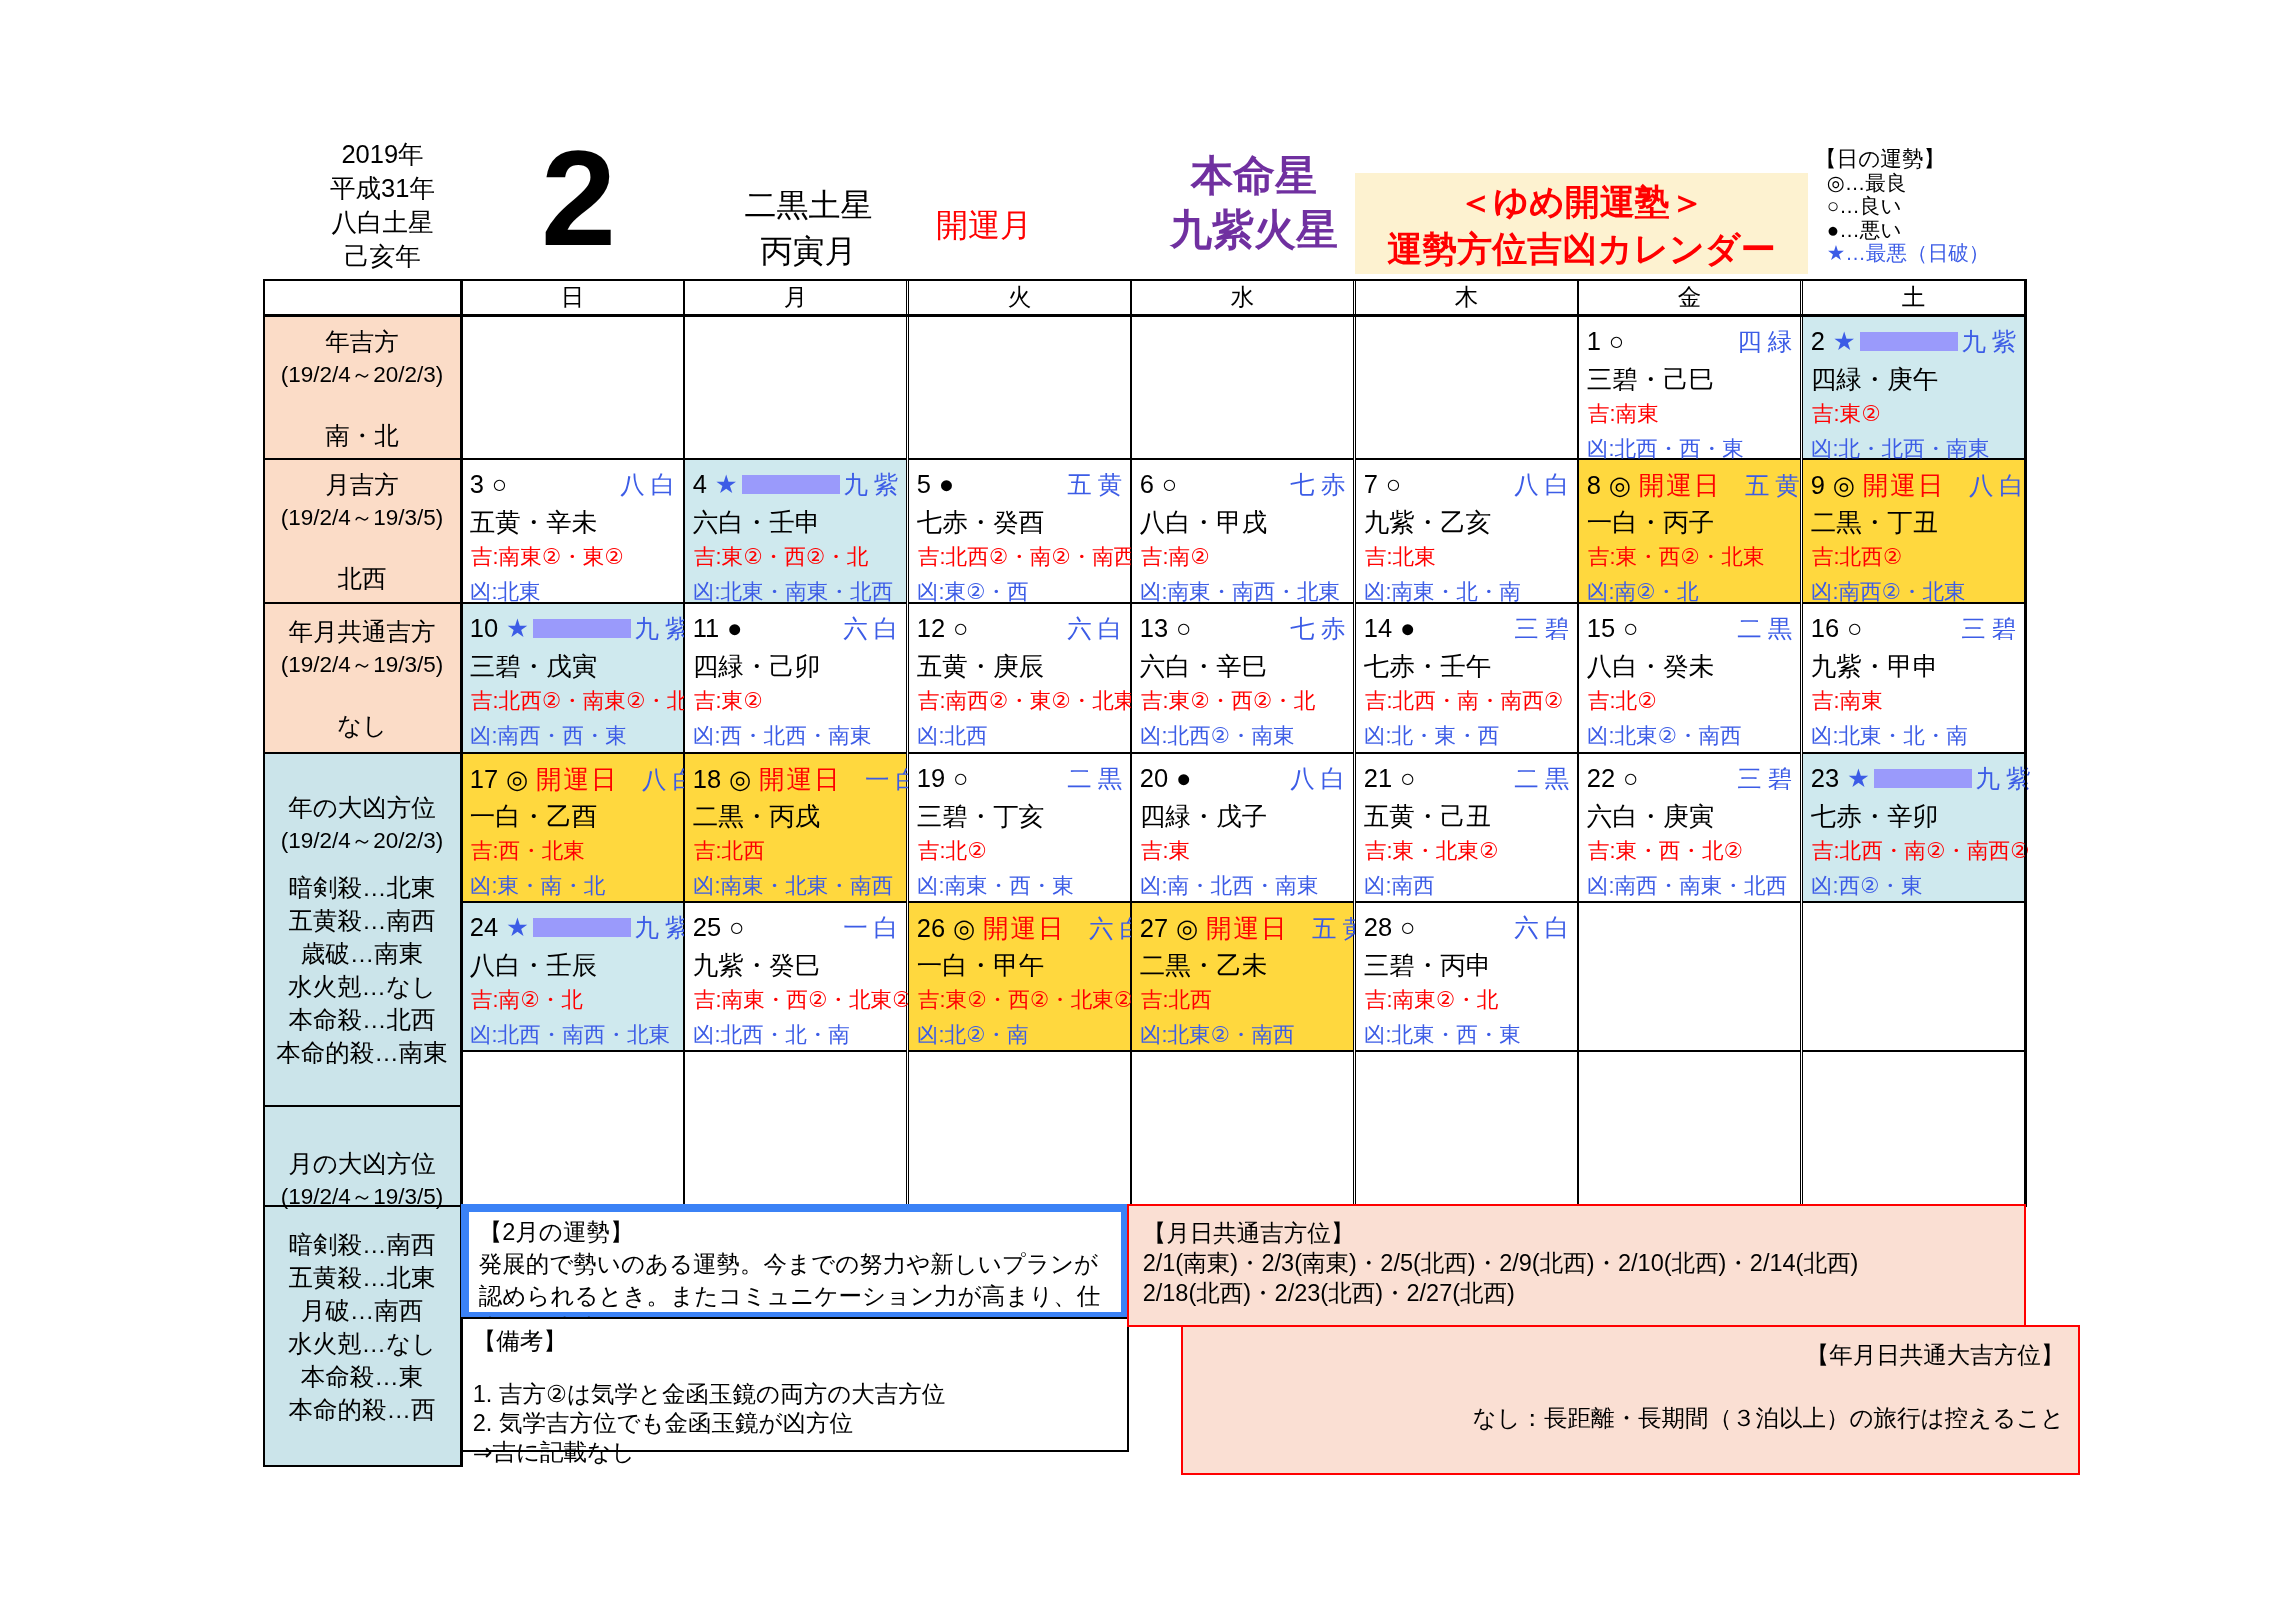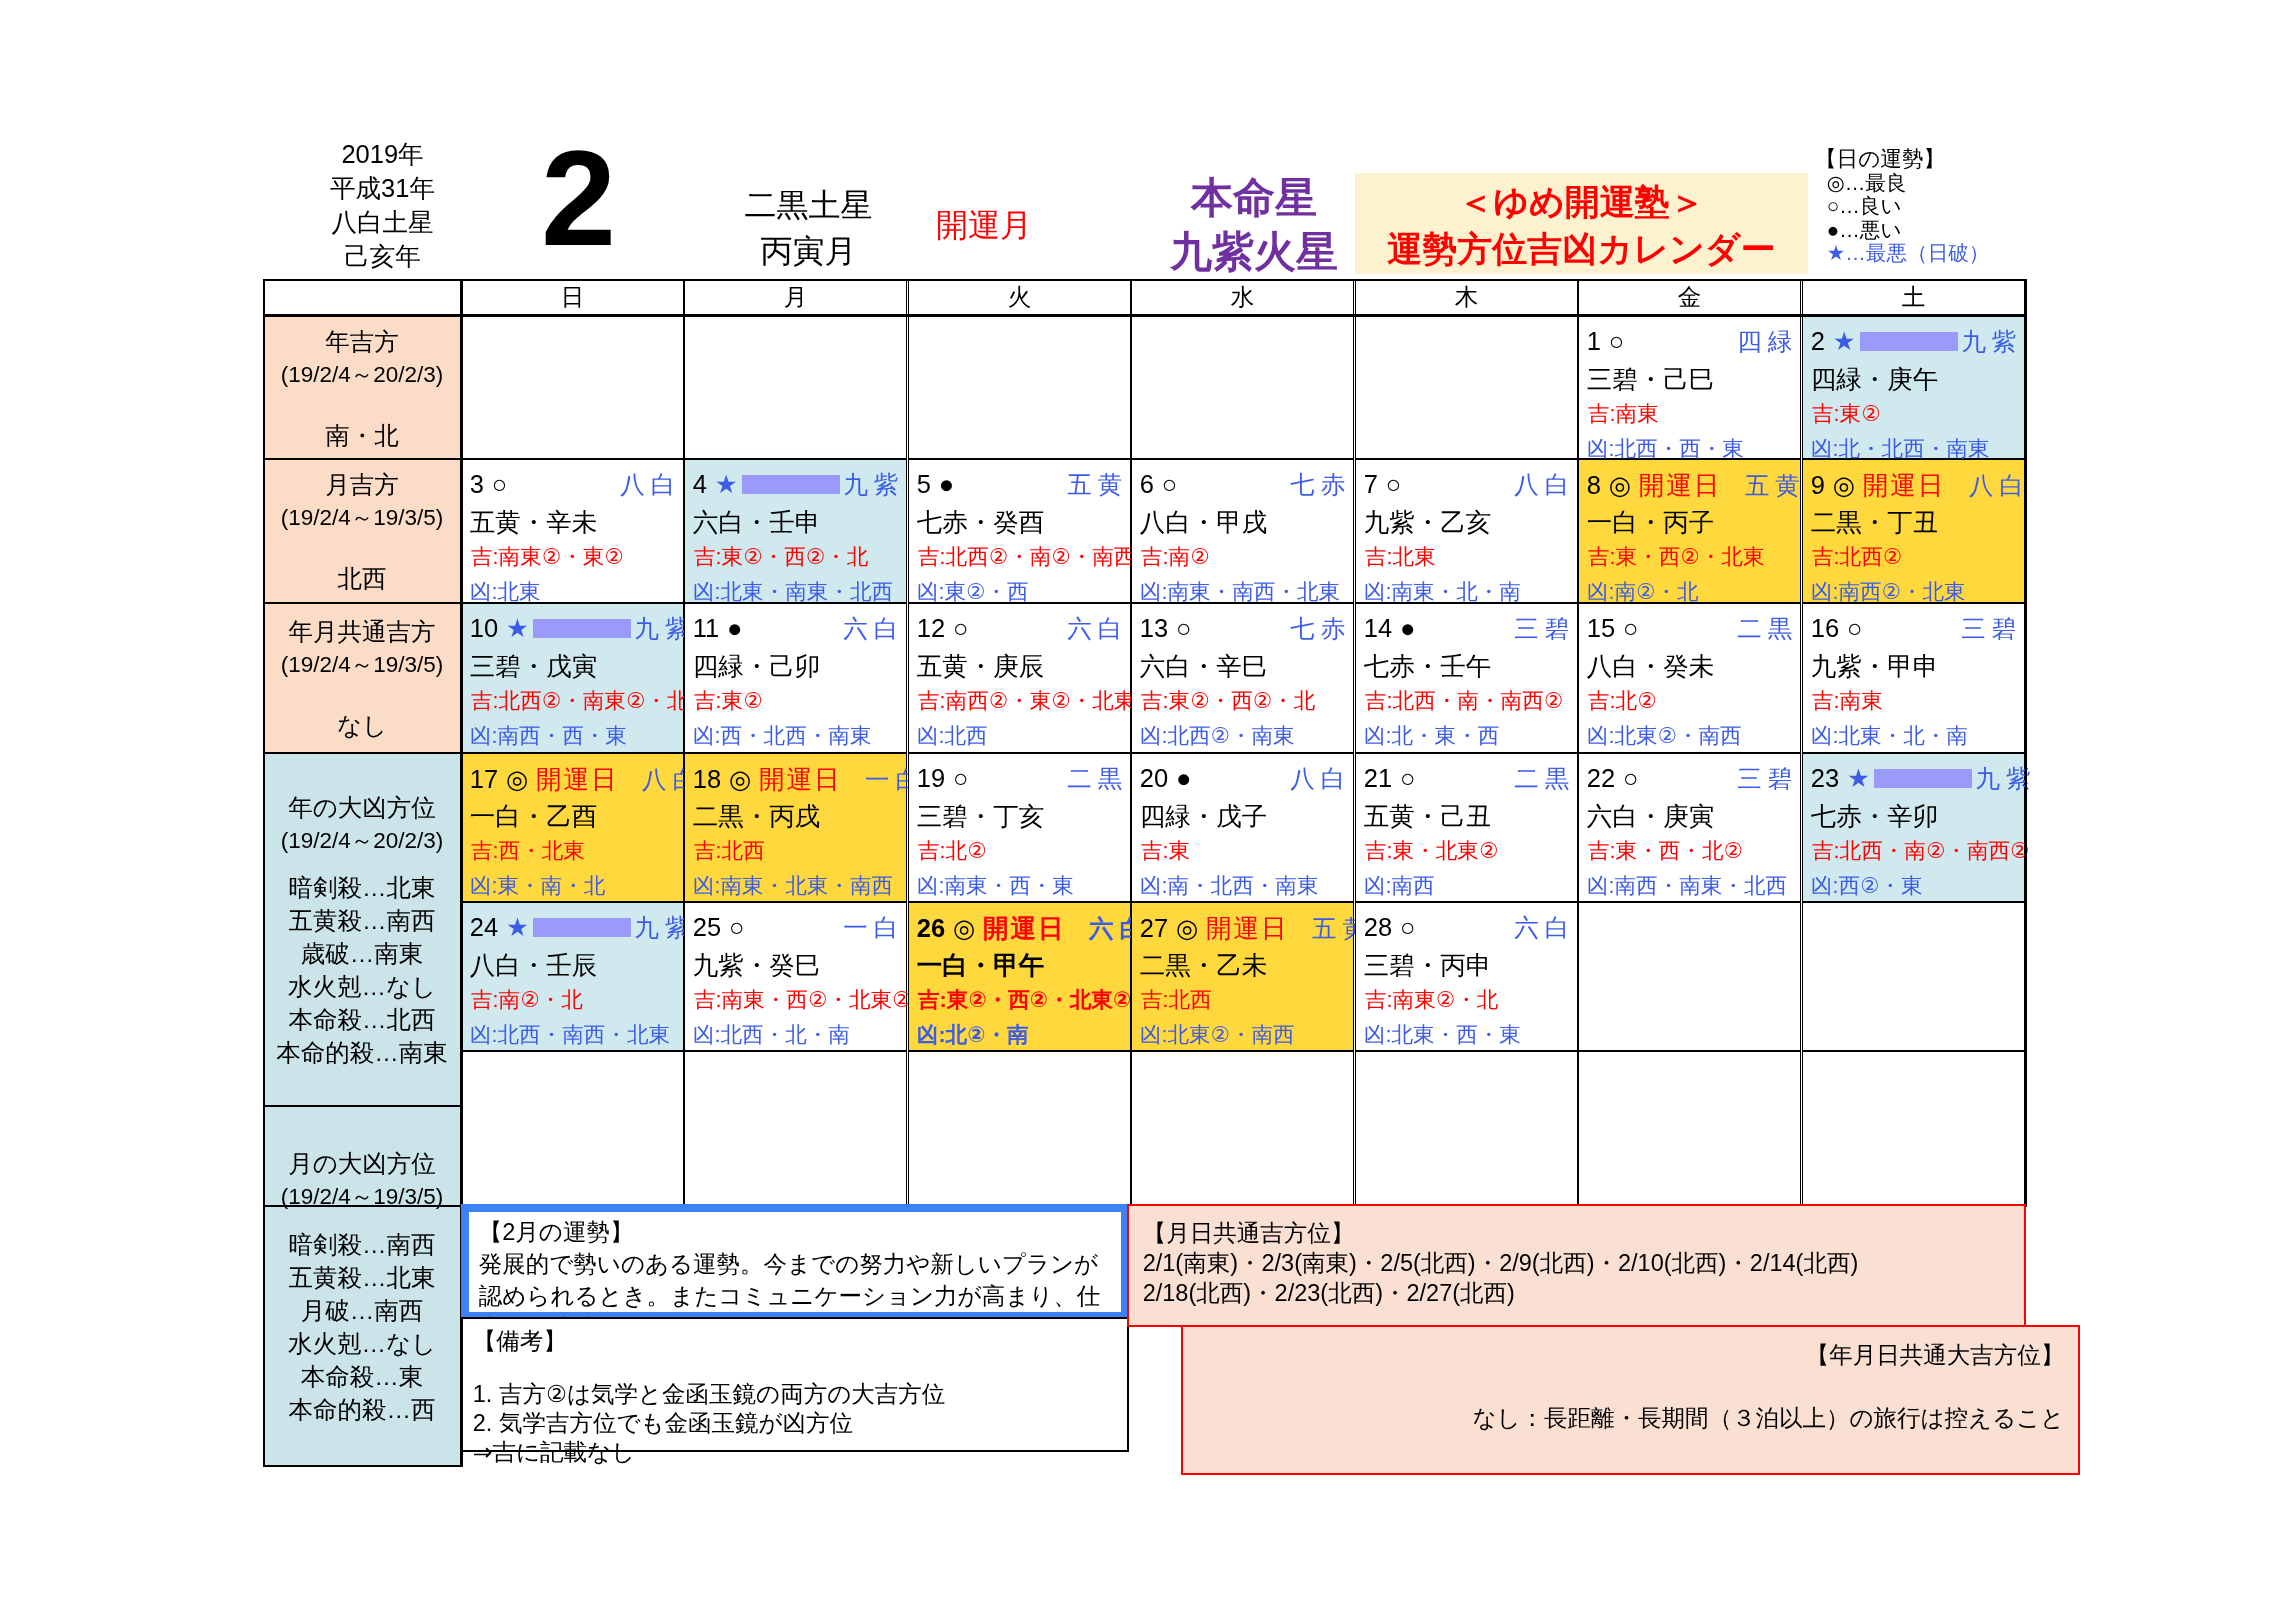--- a/index.html
+++ b/index.html
@@ -8,21 +8,21 @@
 
   
   .year-block{position:absolute;left:263px;top:137px;width:239px;text-align:center;
               font-size:25.5px;line-height:34px;}
   .big-month{position:absolute;left:495px;top:125px;width:167px;text-align:center;
              font-size:135px;font-weight:bold;line-height:147px;}
   .month-star{position:absolute;left:686px;top:182px;width:245px;text-align:center;
               font-size:32px;line-height:46px;}
   .kaiun-month{position:absolute;left:936px;top:204px;width:186px;text-align:left;
                font-size:32px;color:var(--red);}
-  .honmei{position:absolute;left:1112px;top:171px;width:284px;text-align:center;
+  .honmei{position:absolute;left:1112px;top:149px;width:284px;text-align:center;
           font-size:42px;line-height:54px;font-weight:bold;color:var(--purple);}
   .school-box{position:absolute;left:1355px;top:173px;width:453px;height:101px;
               background:var(--cream);text-align:center;color:var(--red);font-weight:bold;
               font-size:35px;line-height:47px;padding-top:4.9px;box-sizing:border-box;}
   .legend{position:absolute;left:1815px;top:147px;width:235px;font-size:20.6px;line-height:23.5px;}
   .legend .lg-title{font-size:21.6px;}
   .legend .lg-item{padding-left:11.8px;}
   .txt-blue{color:var(--blue);}
 
   
@@ -414,21 +414,21 @@
       <div class="day-cell bg-white" style="left: 684px; top: 902px; width: 223px; height: 149px;">
         <div class="day-top">
           <span class="day-num">25</span>
           <span class="day-mark">○</span>
           <span class="day-star">一白</span>
         </div>
         <div class="day-stems">九紫・癸巳</div>
         <div class="day-kichi">吉:南東・西②・北東②</div>
         <div class="day-kyo">凶:北西・北・南</div>
       </div>
-      <div class="day-cell bg-gold" style="left: 908px; top: 902px; width: 223px; height: 149px; font-weight: bold;">
+      <div class="day-cell bg-gold" style="left: 908px; top: 902px; width: 223px; height: 149px;">
         <div class="day-top">
           <span class="day-num">26</span>
           <span class="day-mark">◎</span>
           <span class="kaiun-label">開運日</span>
           <span class="sq pale"></span>
           <span class="sq pale"></span>
           <span class="day-star">六白</span>
         </div>
         <div class="day-stems">一白・甲午</div>
         <div class="day-kichi">吉:東②・西②・北東②</div>

